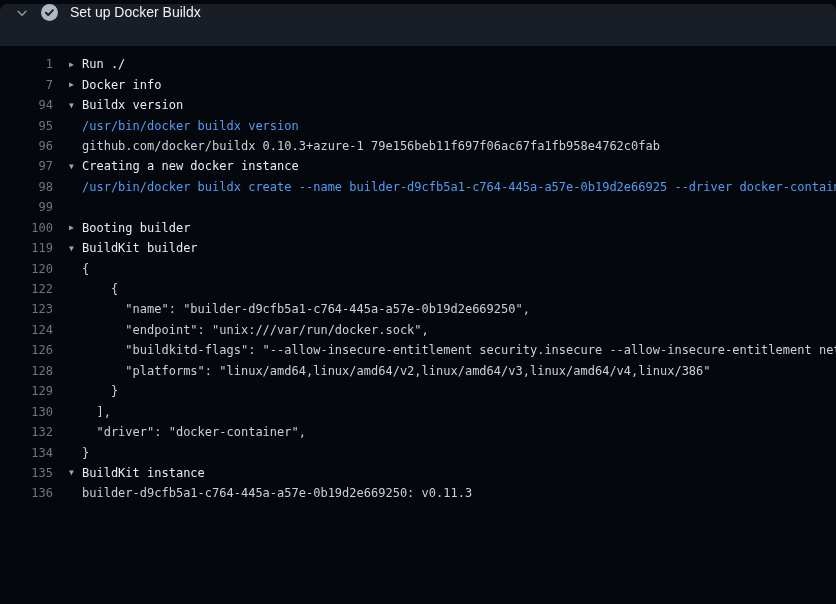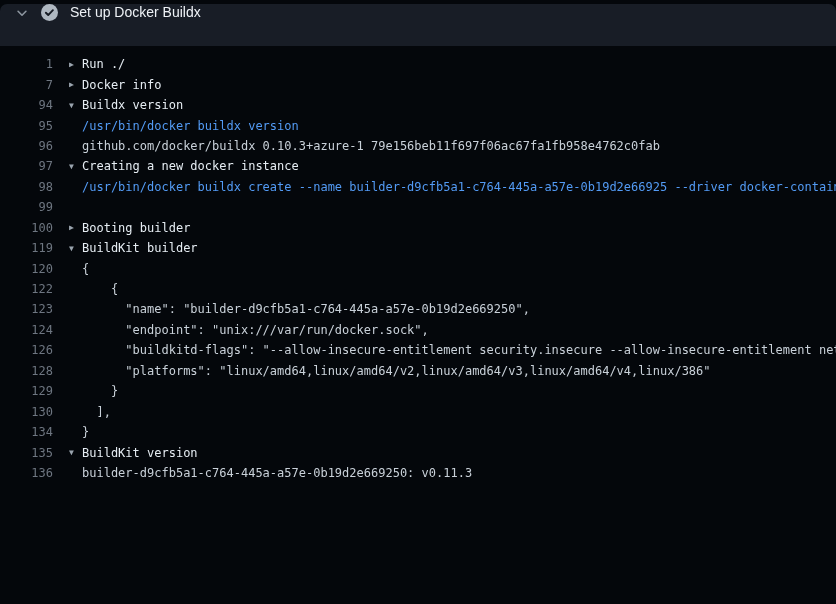--- a/index.html
+++ b/index.html
@@ -188,28 +188,33 @@
         <span class="line-num">129</span>
         <span class="line-marker"></span>
         <span class="line-text">    }</span>
       </div>
       <div class="log-line output">
         <span class="line-num">130</span>
         <span class="line-marker"></span>
         <span class="line-text">  ],</span>
       </div>
       <div class="log-line output">
+        <span class="line-num">132</span>
+        <span class="line-marker"></span>
+        <span class="line-text">  "driver": "docker-container",</span>
+      </div>
+      <div class="log-line output">
         <span class="line-num">134</span>
         <span class="line-marker"></span>
         <span class="line-text">}</span>
       </div>
       <div class="log-line group">
         <span class="line-num">135</span>
         <span class="line-marker">▼</span>
-        <span class="line-text">BuildKit version</span>
+        <span class="line-text">BuildKit instance</span>
       </div>
       <div class="log-line output">
         <span class="line-num">136</span>
         <span class="line-marker"></span>
         <span class="line-text">builder-d9cfb5a1-c764-445a-a57e-0b19d2e669250: v0.11.3</span>
       </div>
     </div>
 </div>
 
 </body></html>

